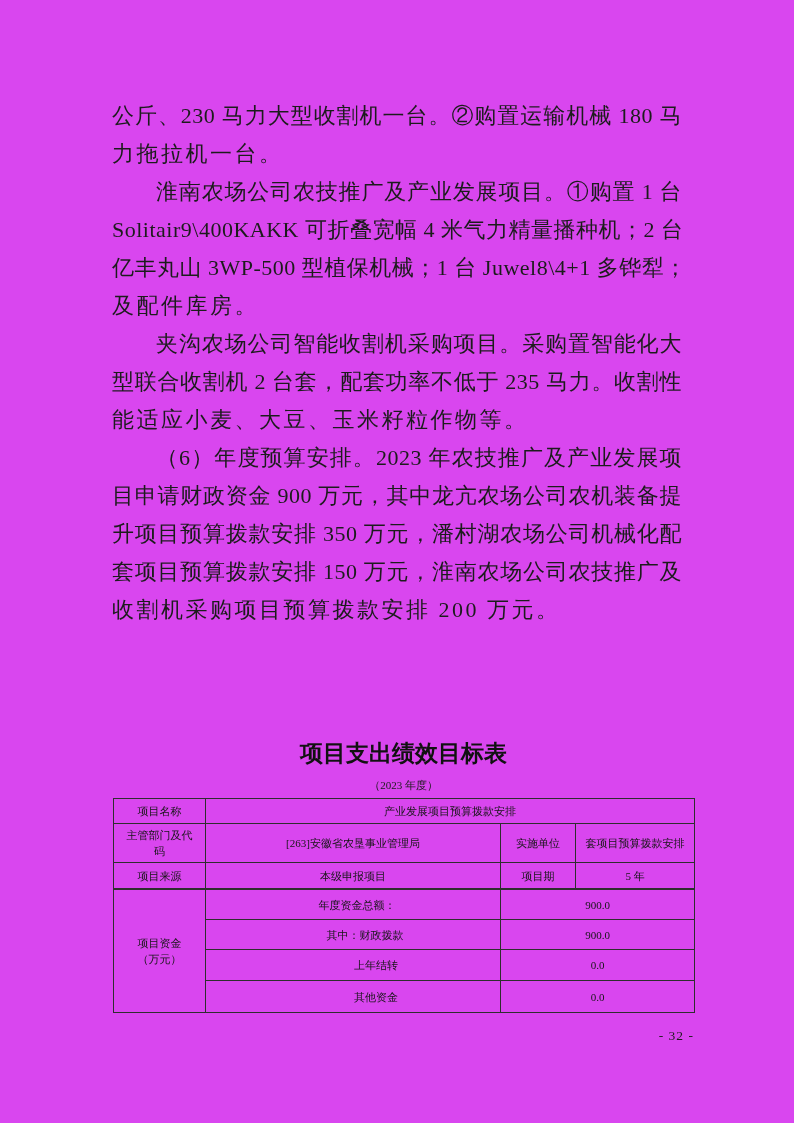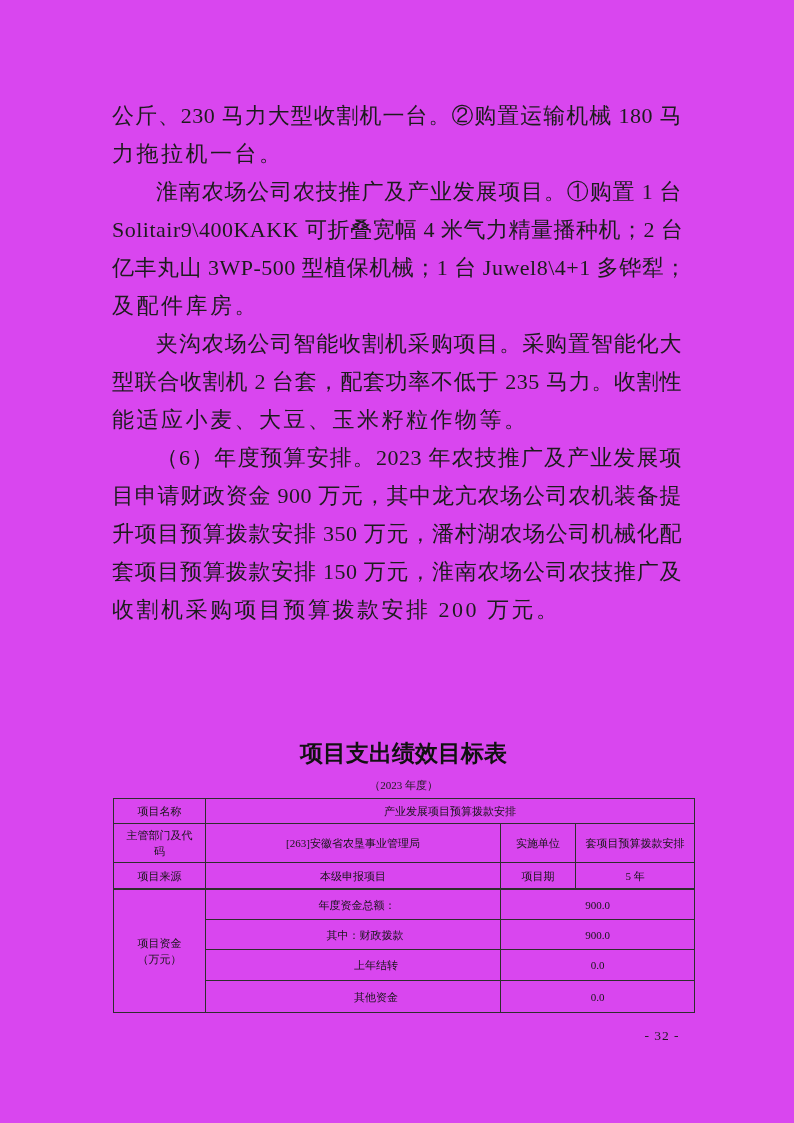--- a/index.html
+++ b/index.html
@@ -83,21 +83,21 @@
   td.fund-label { text-align: left; }
   td.fund-label.p1 { padding-left: 10px; }
   td.fund-label.p2 { padding-left: 26px; }
   td.fund-label.p3 { padding-left: 48px; }
   td.fund-label.p4 { padding-left: 48px; }
   td.fund-value { text-align: right; padding-right: 6px; }
 
   .page-number {
     position: absolute;
     left: 630px; top: 1028px; width: 64px;
-    text-align: center;
+    text-align: right;
     font-size: 13.5px;
     letter-spacing: 1px;
   }
 </style>
 </head>
 <body>
 
 <div class="page">
 
   <div class="body-text">

